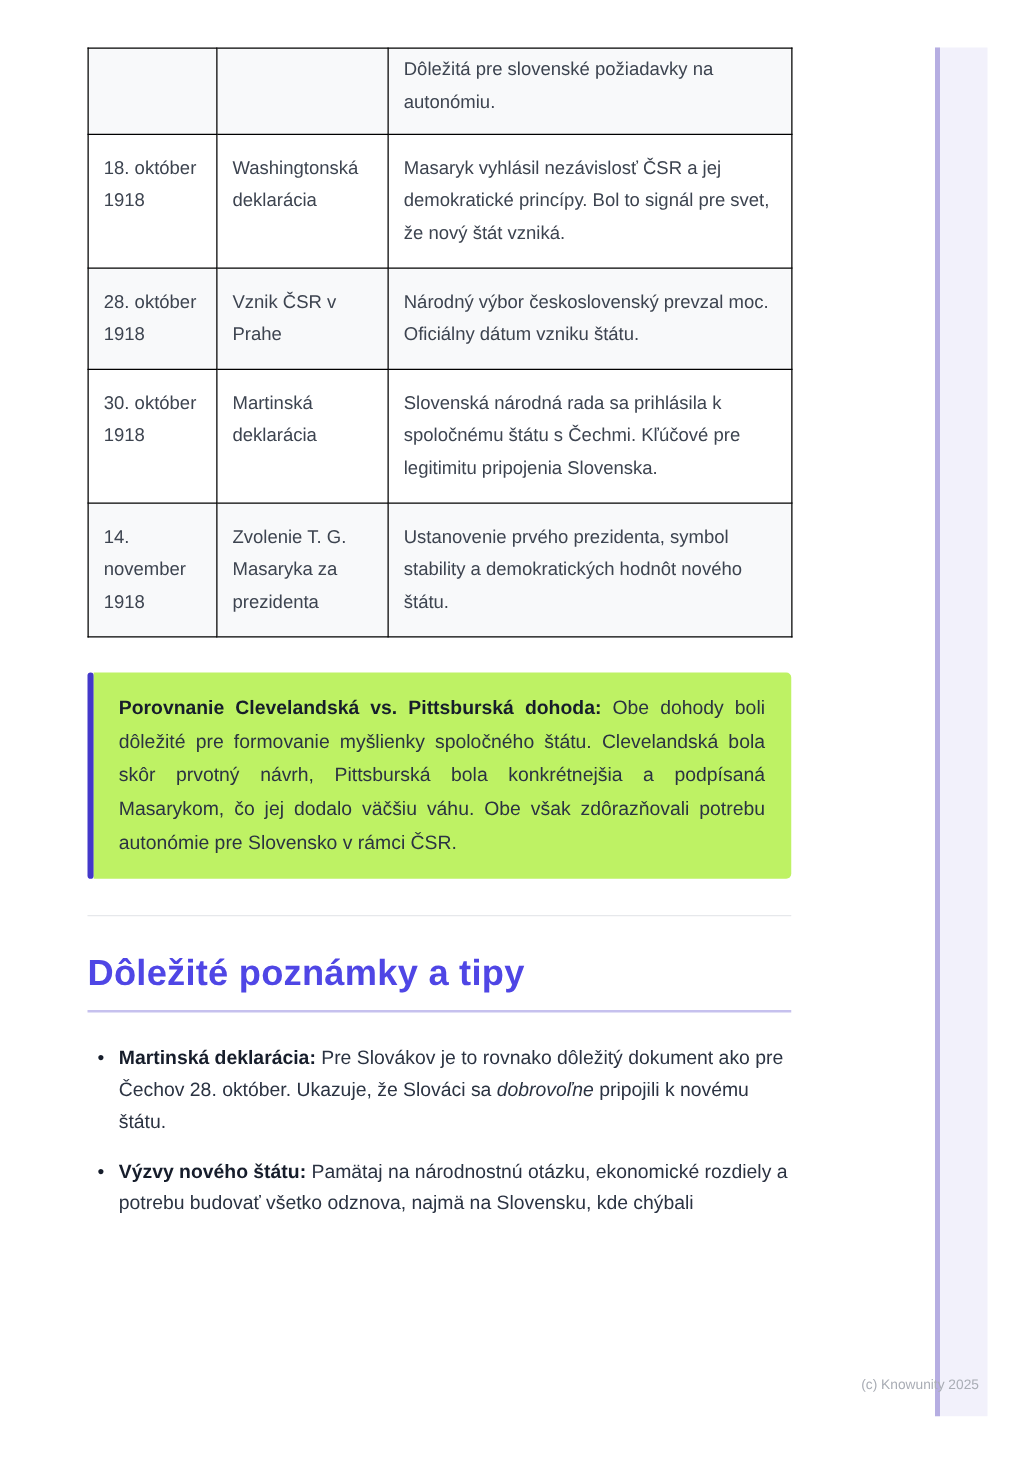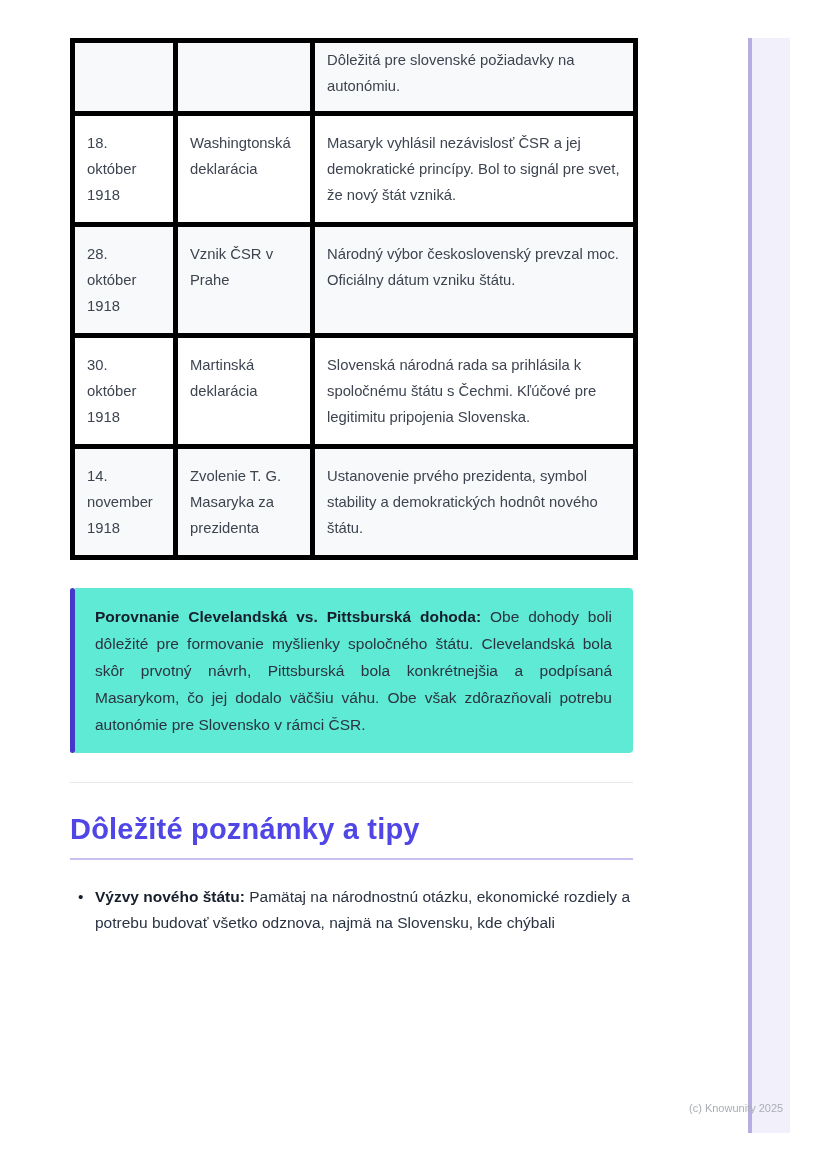--- a/index.html
+++ b/index.html
@@ -22,21 +22,21 @@
   table.timeline {
     margin-top: 38px;
     width: 563px;
     border-collapse: collapse;
     table-layout: fixed;
   }
   col.c1 { width: 103px; }
   col.c2 { width: 137px; }
   col.c3 { width: 323px; }
   table.timeline td {
-    border: 5px solid #000000;
+    border: 1px solid #000000;
     vertical-align: top;
     padding: 14px 12px;
     font-size: 14.8px;
     line-height: 26px;
     color: #3d4450;
   }
   table.timeline tr:nth-child(odd) td { background: #f8f9fa; }
   table.timeline tr:nth-child(even) td { background: #ffffff; }
   table.timeline tr:first-child td { padding-top: 4px; padding-bottom: 12px; }
 
@@ -46,21 +46,21 @@
     display: flex;
     align-items: stretch;
   }
   .callout-bar {
     flex: 0 0 5px;
     background: #4338ca;
     border-radius: 3px;
   }
   .callout-body {
     flex: 1;
-    background: #5eead4;
+    background: #bef264;
     border-radius: 0 4px 4px 0;
     padding: 15px 21px 15px 20px;
   }
   .callout-body p {
     font-size: 15.5px;
     line-height: 27px;
     color: #2b3342;
     text-align: justify;
   }
   .callout-body .seg-bold { font-weight: bold; color: #161d2b; }
@@ -182,20 +182,21 @@
       </div>
     </div>
 
     <hr class="hr-gray">
 
     <h1 class="section-title">Dôležité poznámky a tipy</h1>
 
     <hr class="hr-purple">
 
     <ul class="notes" id="notes-list">
+        <li><span class="seg-bold">Martinská deklarácia:</span><span class="seg-normal"> Pre Slovákov je to rovnako dôležitý dokument ako pre Čechov 28. október. Ukazuje, že Slováci sa </span><span class="seg-italic">dobrovoľne</span><span class="seg-normal"> pripojili k novému štátu.</span></li>
         <li><span class="seg-bold">Výzvy nového štátu:</span><span class="seg-normal"> Pamätaj na národnostnú otázku, ekonomické rozdiely a potrebu budovať všetko odznova, najmä na Slovensku, kde chýbali</span></li>
       </ul>
 
   </div>
 
   <div class="side-strip"></div>
 
   <div class="copyright">(c) Knowunity 2025</div>
 
 </div>

